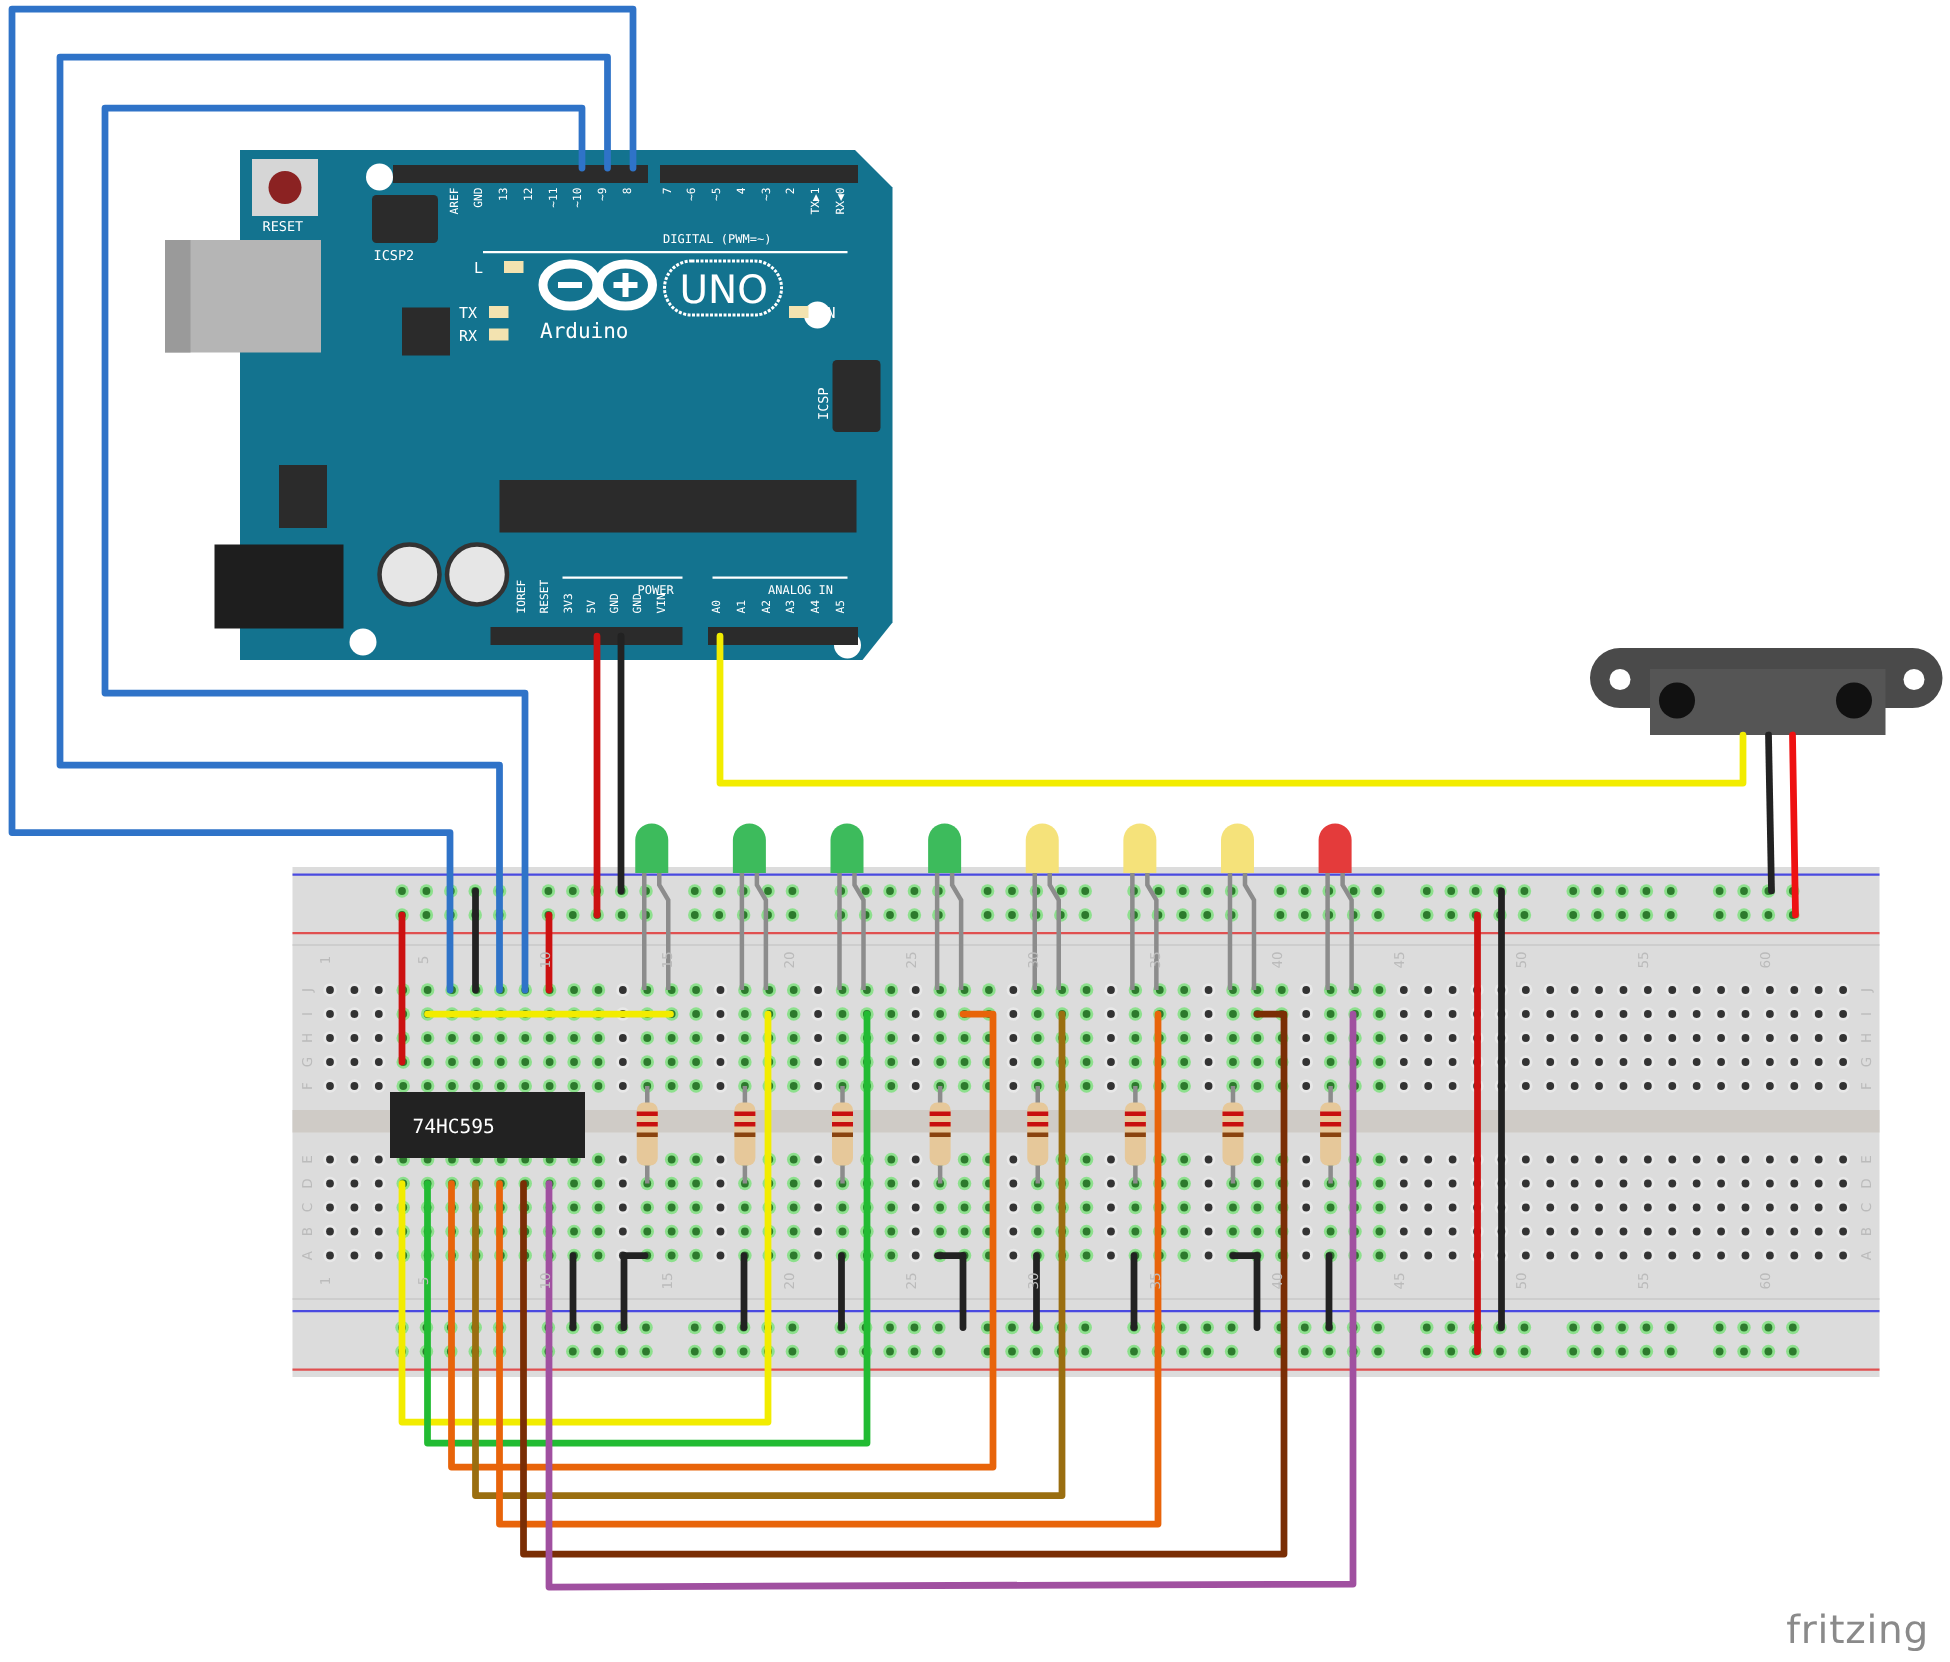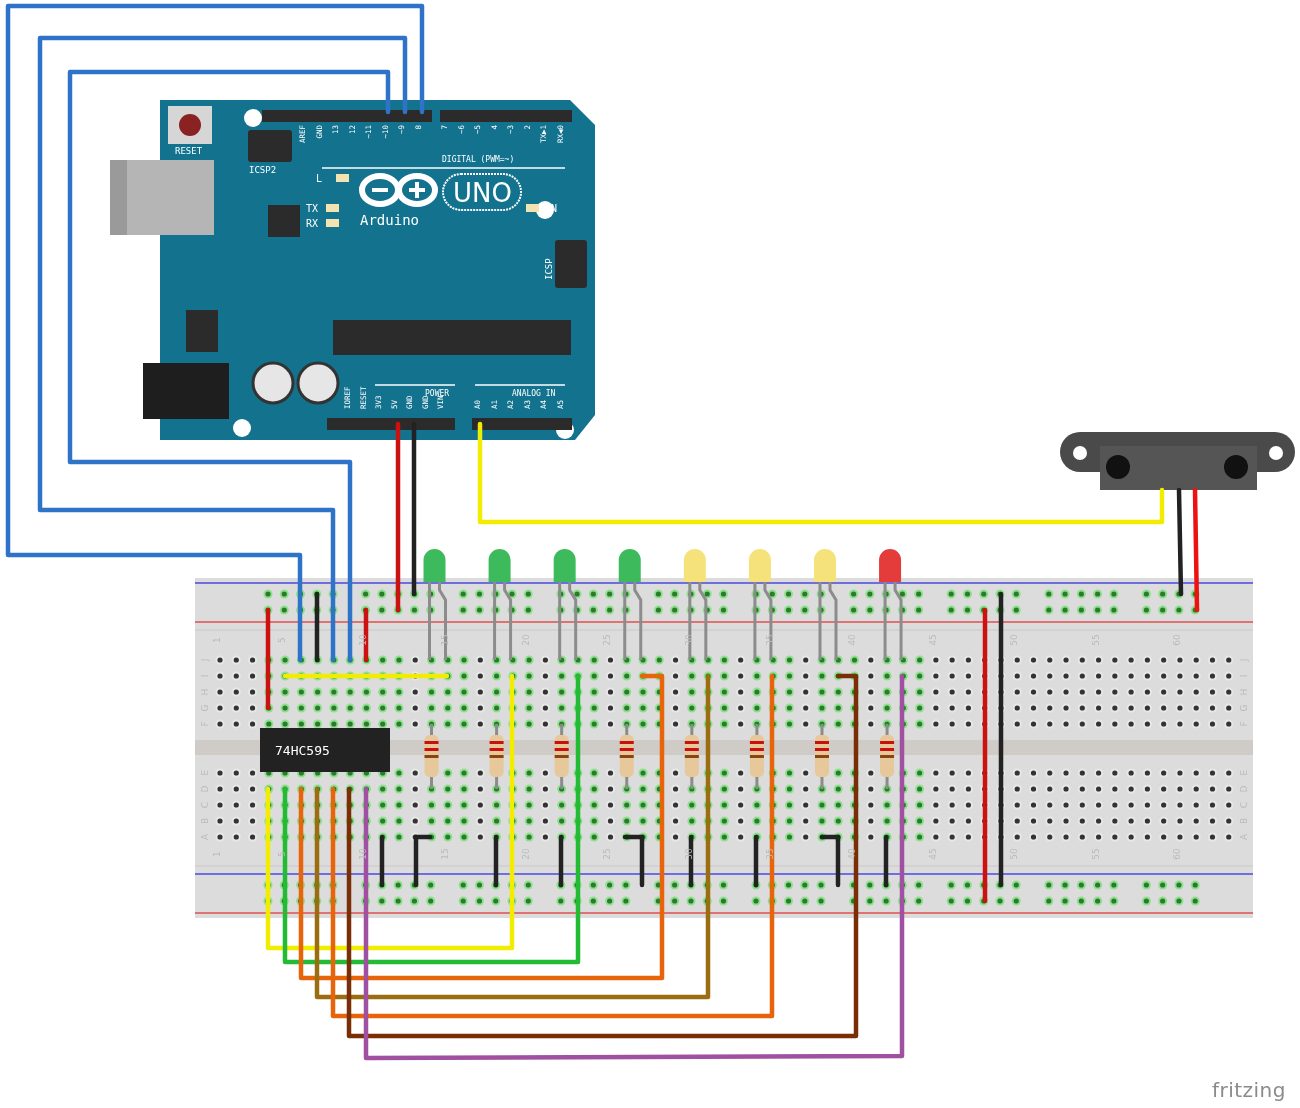--- a/index.html
+++ b/index.html
@@ -1,18 +1,18 @@
 <!DOCTYPE html>
 <html><head>
 <meta charset="utf-8">
 <style>
   html, body { margin:0; padding:0; background:#ffffff; }
   body { width:1300px; height:1108px; position:relative; overflow:hidden; font-family:"DejaVu Sans Mono", monospace; }
   #stage { position:absolute; left:0; top:0; width:1300px; height:1108px; }
-  .watermark { position:absolute; right:14px; bottom:6px; font-family:"DejaVu Sans", sans-serif; font-size:20px; color:#8a8a8a; letter-spacing:0.5px; }
+  .watermark { position:absolute; right:14px; bottom:6px; font-family:"DejaVu Sans", sans-serif; font-size:26px; color:#8a8a8a; letter-spacing:0.5px; }
 </style>
 </head>
 <body>
 
 <svg id="stage" width="1300" height="1108" viewBox="0 0 1300 1108" xmlns="http://www.w3.org/2000/svg">
   <g id="breadboard">
       <rect x="195" y="578" width="1058" height="340" fill="#dcdcdc"></rect>
       <rect x="195" y="740" width="1058" height="15" fill="#cfcbc6"></rect>
       <line x1="195" y1="583" x2="1253" y2="583" stroke="#4a4ae0" stroke-width="1.5"></line>
       <line x1="195" y1="622" x2="1253" y2="622" stroke="#e05050" stroke-width="1.5"></line>

